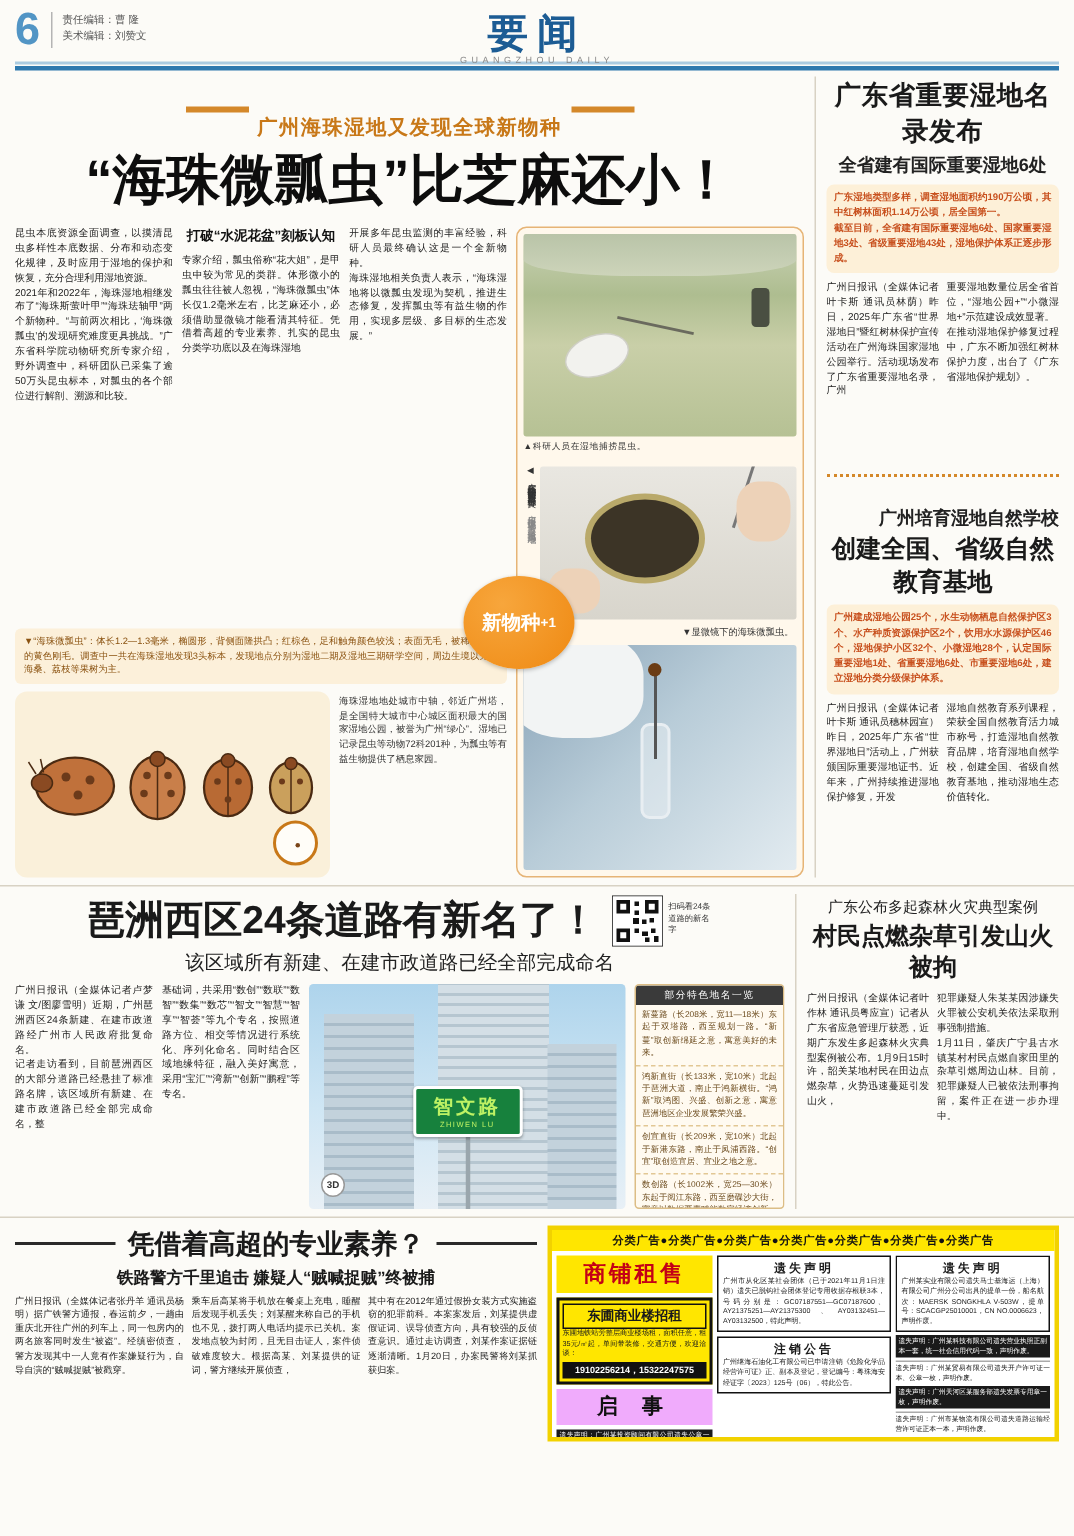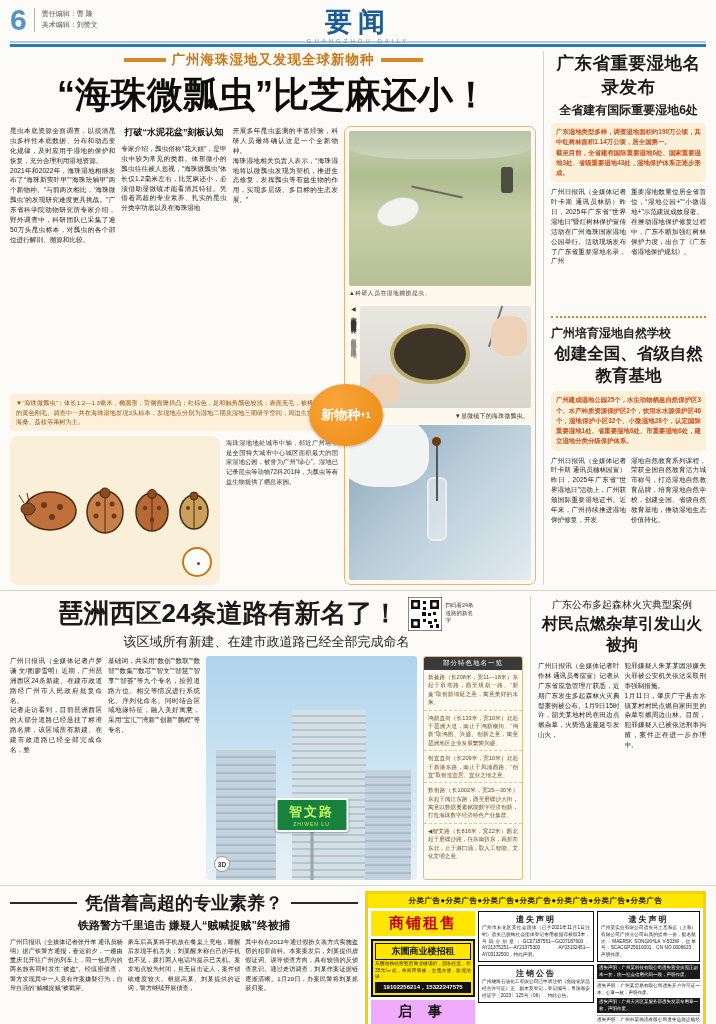--- a/index.html
+++ b/index.html
@@ -23,21 +23,21 @@
   .logo-swoosh { position:absolute; left:0; top:2px; width:16px; height:16px; }
   .rule1 { height:2px; background:#aacbe0; margin:1px 10px 1px 10px; }
   .rule2 { height:3px; background:#2e79ae; margin:0 10px; }
   .bodytext { font-size:6.6px; line-height:1.5; text-align:justify; color:#222; white-space:pre-line; overflow:hidden; }
   .colhead { font-size:9px; font-weight:bold; text-align:center; margin:5px 0; color:#111; }
   
   .ct { display:flex; padding:4px 10px 0 10px; height:538px; }
   .main-art { flex:1; margin-right:7px; display:flex; flex-direction:column; }
   .kicker-row { display:flex; align-items:center; justify-content:center; gap:6px; }
   .kick-dash { width:42px; height:4px; background:#d4882a; }
-  .kicker { color:#c87818; font-size:13.5px; font-weight:bold; letter-spacing:1px; }
+  .kicker { color:#c87818; font-size:13.5px; font-weight:bold; letter-spacing:1px;margin-top:25px; }
   .mainhead { text-align:center; font-size:36px; font-weight:900; letter-spacing:0px; color:#0d0d0d; margin:2px 0 6px 0; font-family:"Liberation Sans",sans-serif; }
   .main-body { display:flex; gap:6px; flex:1; }
   .text-zone { flex:1; display:flex; flex-direction:column; }
   .cols4 { display:flex; gap:6px; height:262px; overflow:hidden; }
   .cols4 .c { flex:1; }
   .spec-cap { background:#fcf0da; border-radius:4px; color:#8a5210; font-size:6.2px; line-height:1.55; text-align:justify; padding:4px 6px; margin:6px 0 5px 0; }
   .fig-row { display:flex; gap:6px; flex:1; }
   .bug-panel { flex:1.25; background:#faf0da; border-radius:8px; position:relative; display:flex; align-items:center; justify-content:space-around; padding:6px; }
   .magnifier { position:absolute; right:8px; bottom:8px; width:30px; height:30px; border:2px solid #c87818; border-radius:50%; background:#fffdf8; }
   .magnifier::after { content:""; position:absolute; left:13px; top:13px; width:3px; height:3px; background:#7a4418; border-radius:50%; }
@@ -64,28 +64,28 @@
   .ph3 .sleeve { position:absolute; left:-10px; top:-8px; width:90px; height:70px; background:#f2f4f4; border-radius:40%; }
   .ph3 .vial { position:absolute; left:78px; top:52px; width:20px; height:64px; border:2px solid #e8eef2; border-radius:6px; background:rgba(255,255,255,0.35); }
   .ph3 .pin { position:absolute; left:87px; top:20px; width:2px; height:56px; background:#555; }
   .ph3 .pinhead { position:absolute; left:83px; top:12px; width:9px; height:9px; background:#6b3c14; border-radius:50%; }
   .badge { position:absolute; left:-36px; bottom:138px; width:74px; height:62px; background:radial-gradient(circle at 35% 30%,#f7a63c,#ef8912); border-radius:50%; display:flex; align-items:center; justify-content:center; color:#fff; font-weight:bold; font-size:13px; box-shadow:0 1px 3px rgba(0,0,0,0.25); }
   .badge sup { font-size:9px; }
   
   .rcol { width:176px; border-left:1px solid #d8d2c4; padding-left:7px; display:flex; flex-direction:column; }
   .r-head { font-size:17.5px; font-weight:900; text-align:center; letter-spacing:0.5px; }
   .r-sub { font-size:12px; font-weight:bold; text-align:center; margin:3px 0 4px 0; color:#222; }
-  .r-kick { font-size:12px; font-weight:bold; text-align:left; color:#222; }
+  .r-kick { font-size:12px; font-weight:bold; text-align:right; color:#222;margin-top:12px; }
   .r-head2 { font-size:16.5px; font-weight:900; text-align:center; letter-spacing:0px; margin:1px 0 4px 0; }
   .hl-box { background:#fdf0d8; border-radius:5px; padding:4px 5px; font-size:6.4px; line-height:1.6; color:#c8501e; text-align:justify; font-weight:bold; white-space:pre-line; }
   .r-cols { display:flex; gap:5px; margin-top:5px; flex:1; overflow:hidden; }
   .r-cols .c { flex:1; }
   .orange-div { border:none; border-top:2px dotted #d4882a; margin:7px 0; }
   
-  .cm { display:flex; padding:5px 10px 0 10px; height:290px; border-top:1px solid #d8d2c4; margin-top:5px; }
+  .cm { display:flex; padding:5px 10px 0 10px; height:216px; border-top:1px solid #d8d2c4; margin-top:5px; }
   .pazhou { flex:1; margin-right:7px; display:flex; flex-direction:column; }
   .pz-headrow { display:flex; align-items:center; justify-content:center; gap:10px; }
   .pz-head { font-size:26px; font-weight:900; letter-spacing:0px; }
   .qr-wrap { display:flex; align-items:center; gap:3px; }
   .qr-note { width:30px; font-size:5.5px; color:#333; line-height:1.4; }
   .pz-sub { text-align:center; font-size:13px; color:#222; margin:2px 0 5px 0; }
   .pz-body { display:flex; gap:6px; flex:1; overflow:hidden; }
   .pz-body .c { width:92px; }
   .street { flex:1; background:linear-gradient(180deg,#aed4ec 0%,#cfe6f4 55%,#e8f0f6 100%); border-radius:3px; position:relative; overflow:hidden; }
   .bld { position:absolute; bottom:0; background:repeating-linear-gradient(180deg,#c3d2dc 0 6px,#a9bcc9 6px 8px); }

